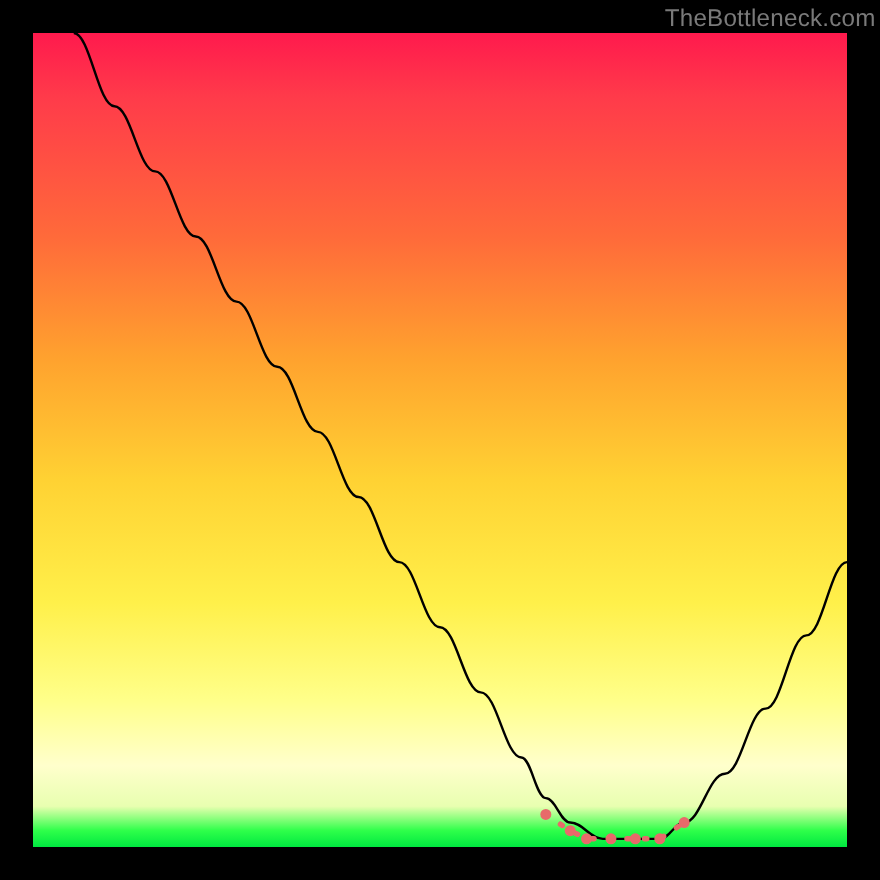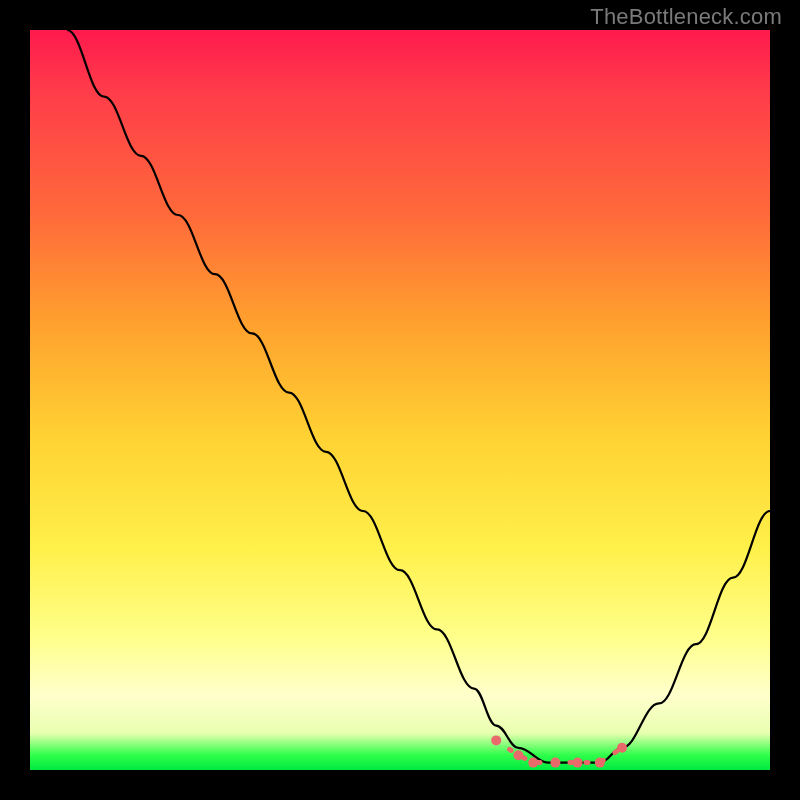--- a/index.html
+++ b/index.html
@@ -43,21 +43,21 @@
   svg.curve {
     position: absolute;
     left: 0;
     top: 0;
     width: 740px;
     height: 740px;
   }
   .watermark {
     position: absolute;
     top: 4px;
-    right: 18px;
+    right: 4px;
     color: #7a7a7a;
     font-size: 22px;
     font-weight: 500;
     letter-spacing: 0.2px;
   }
 </style>
 </head>
 <body>
 
 <div class="frame">

